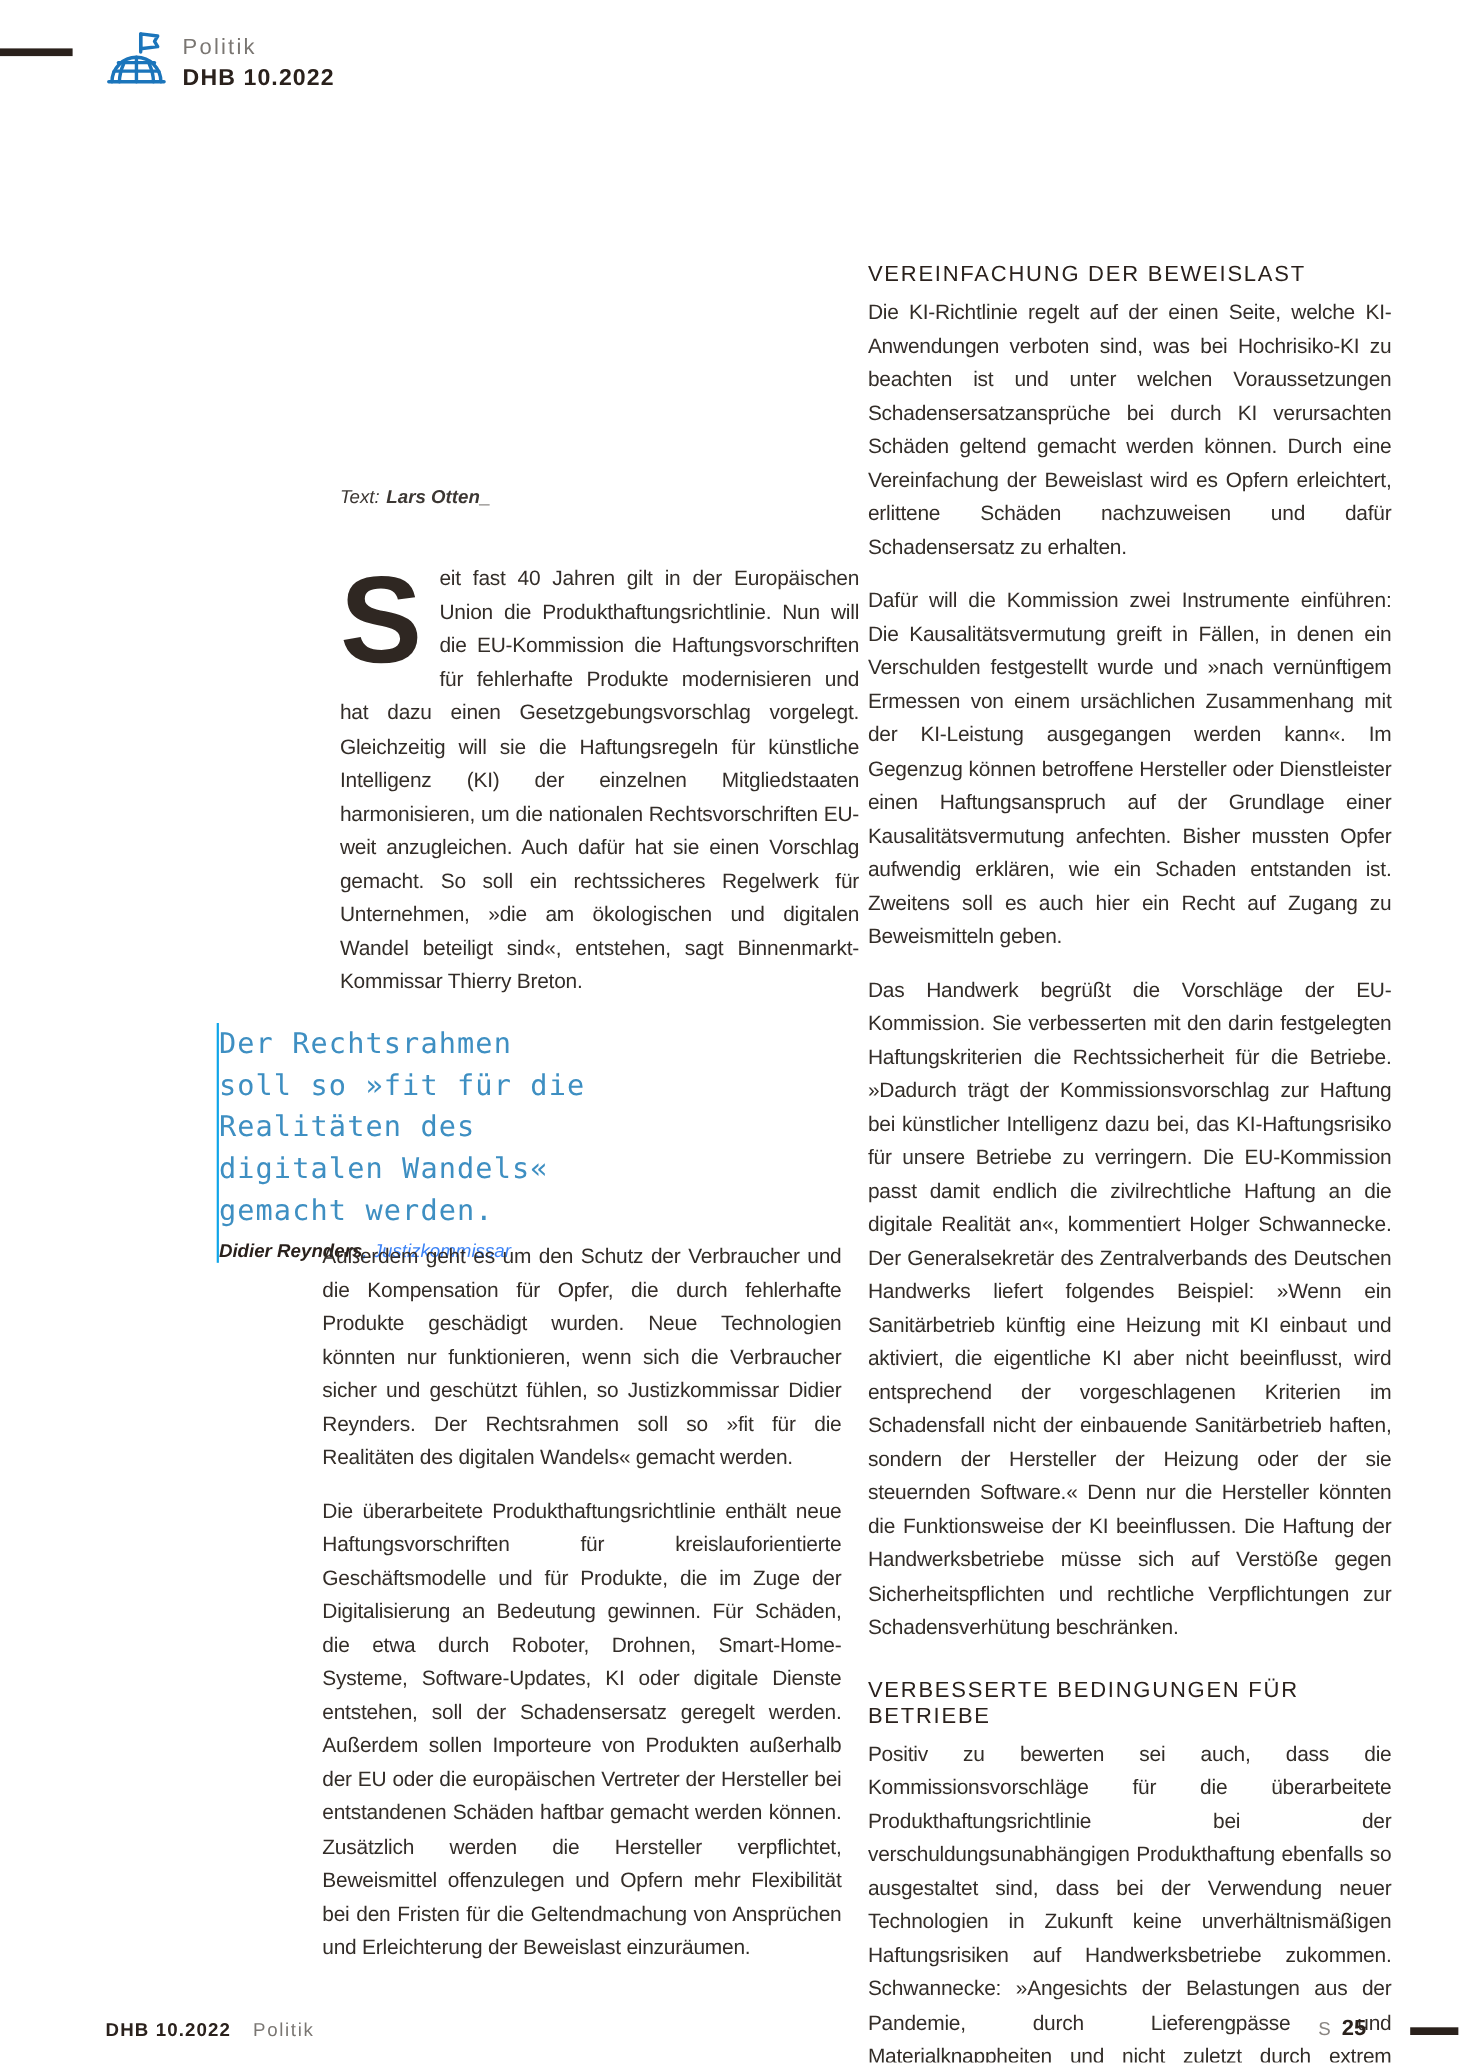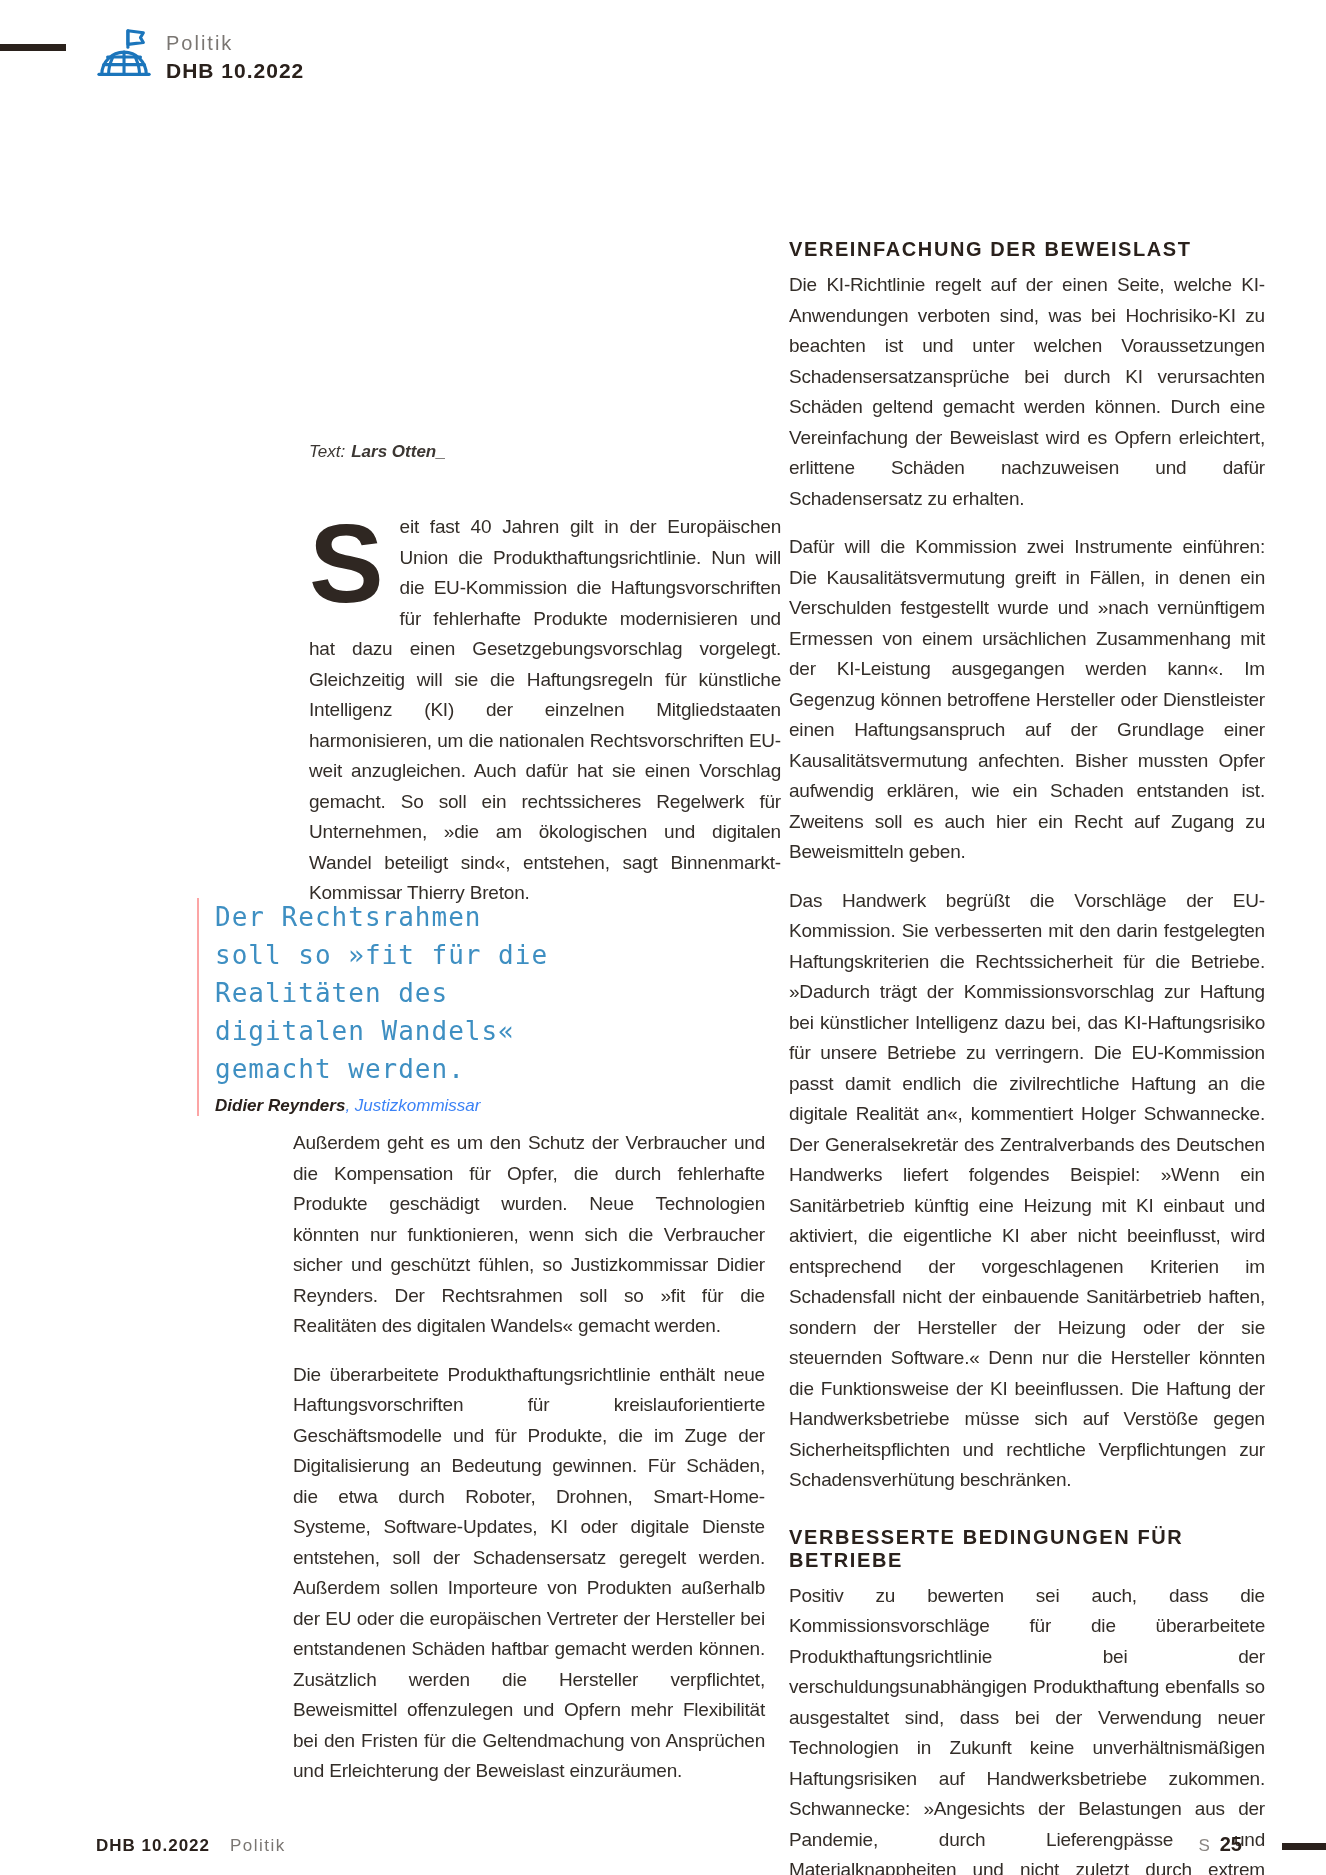--- a/index.html
+++ b/index.html
@@ -27,38 +27,37 @@
   .body-text{font-size:19px;line-height:30.5px;letter-spacing:-0.2px;text-align:justify;color:#332d28;}
   .intro{margin-top:50px;}
   .drop-cap{
     float:left;
     font-size:112px;line-height:88px;
     font-weight:bold;color:#2f2722;
     padding:8px 16px 0 0;
   }
   
   .quote-block{
-    position:absolute;left:197px;top:898px;width:336px;
-    border-left:2px solid #fca5a5;
-    padding-left:16px;
+    position:absolute;left:197px;top:930px;width:336px;
+    border-left:2px solid #0ea5e9;
   }
   .quote-text{
     font-family:"DejaVu Sans Mono", monospace;
     font-size:26px;line-height:38px;letter-spacing:1px;
     color:#3e8fc2;
   }
   .quote-attribution{margin-top:8px;font-style:italic;font-size:17px;}
   .quote-attribution .name{font-weight:bold;color:#2a211c;text-align:right;}
   .quote-attribution .role{color:#3b82f6;}
   .col-left-lower{position:absolute;left:293px;top:1128px;width:472px;}
   .col-left-lower .body-text{margin:0 0 18px 0;}
   
   .col-right{position:absolute;left:789px;top:238px;width:476px;}
   .section-heading{
-    font-size:20px;font-weight:bold;letter-spacing:1.6px;
+    font-size:20px;font-weight:normal;letter-spacing:1.6px;
     color:#2a211c;margin:0 0 9px 0;
   }
   .col-right .body-text{margin:0 0 18px 0;}
   .section-gap{margin-top:30px;}
   
   .footer-left{position:absolute;left:96px;top:1836px;display:flex;align-items:baseline;gap:20px;}
   .footer-issue{font-size:17px;font-weight:bold;letter-spacing:1px;color:#2a211c;}
   .footer-section{font-size:17px;letter-spacing:1.5px;color:#7a7672;}
   .footer-right{position:absolute;right:84px;top:1833px;display:flex;align-items:baseline;gap:10px;}
   .page-prefix{font-size:17px;color:#8a8682;}

